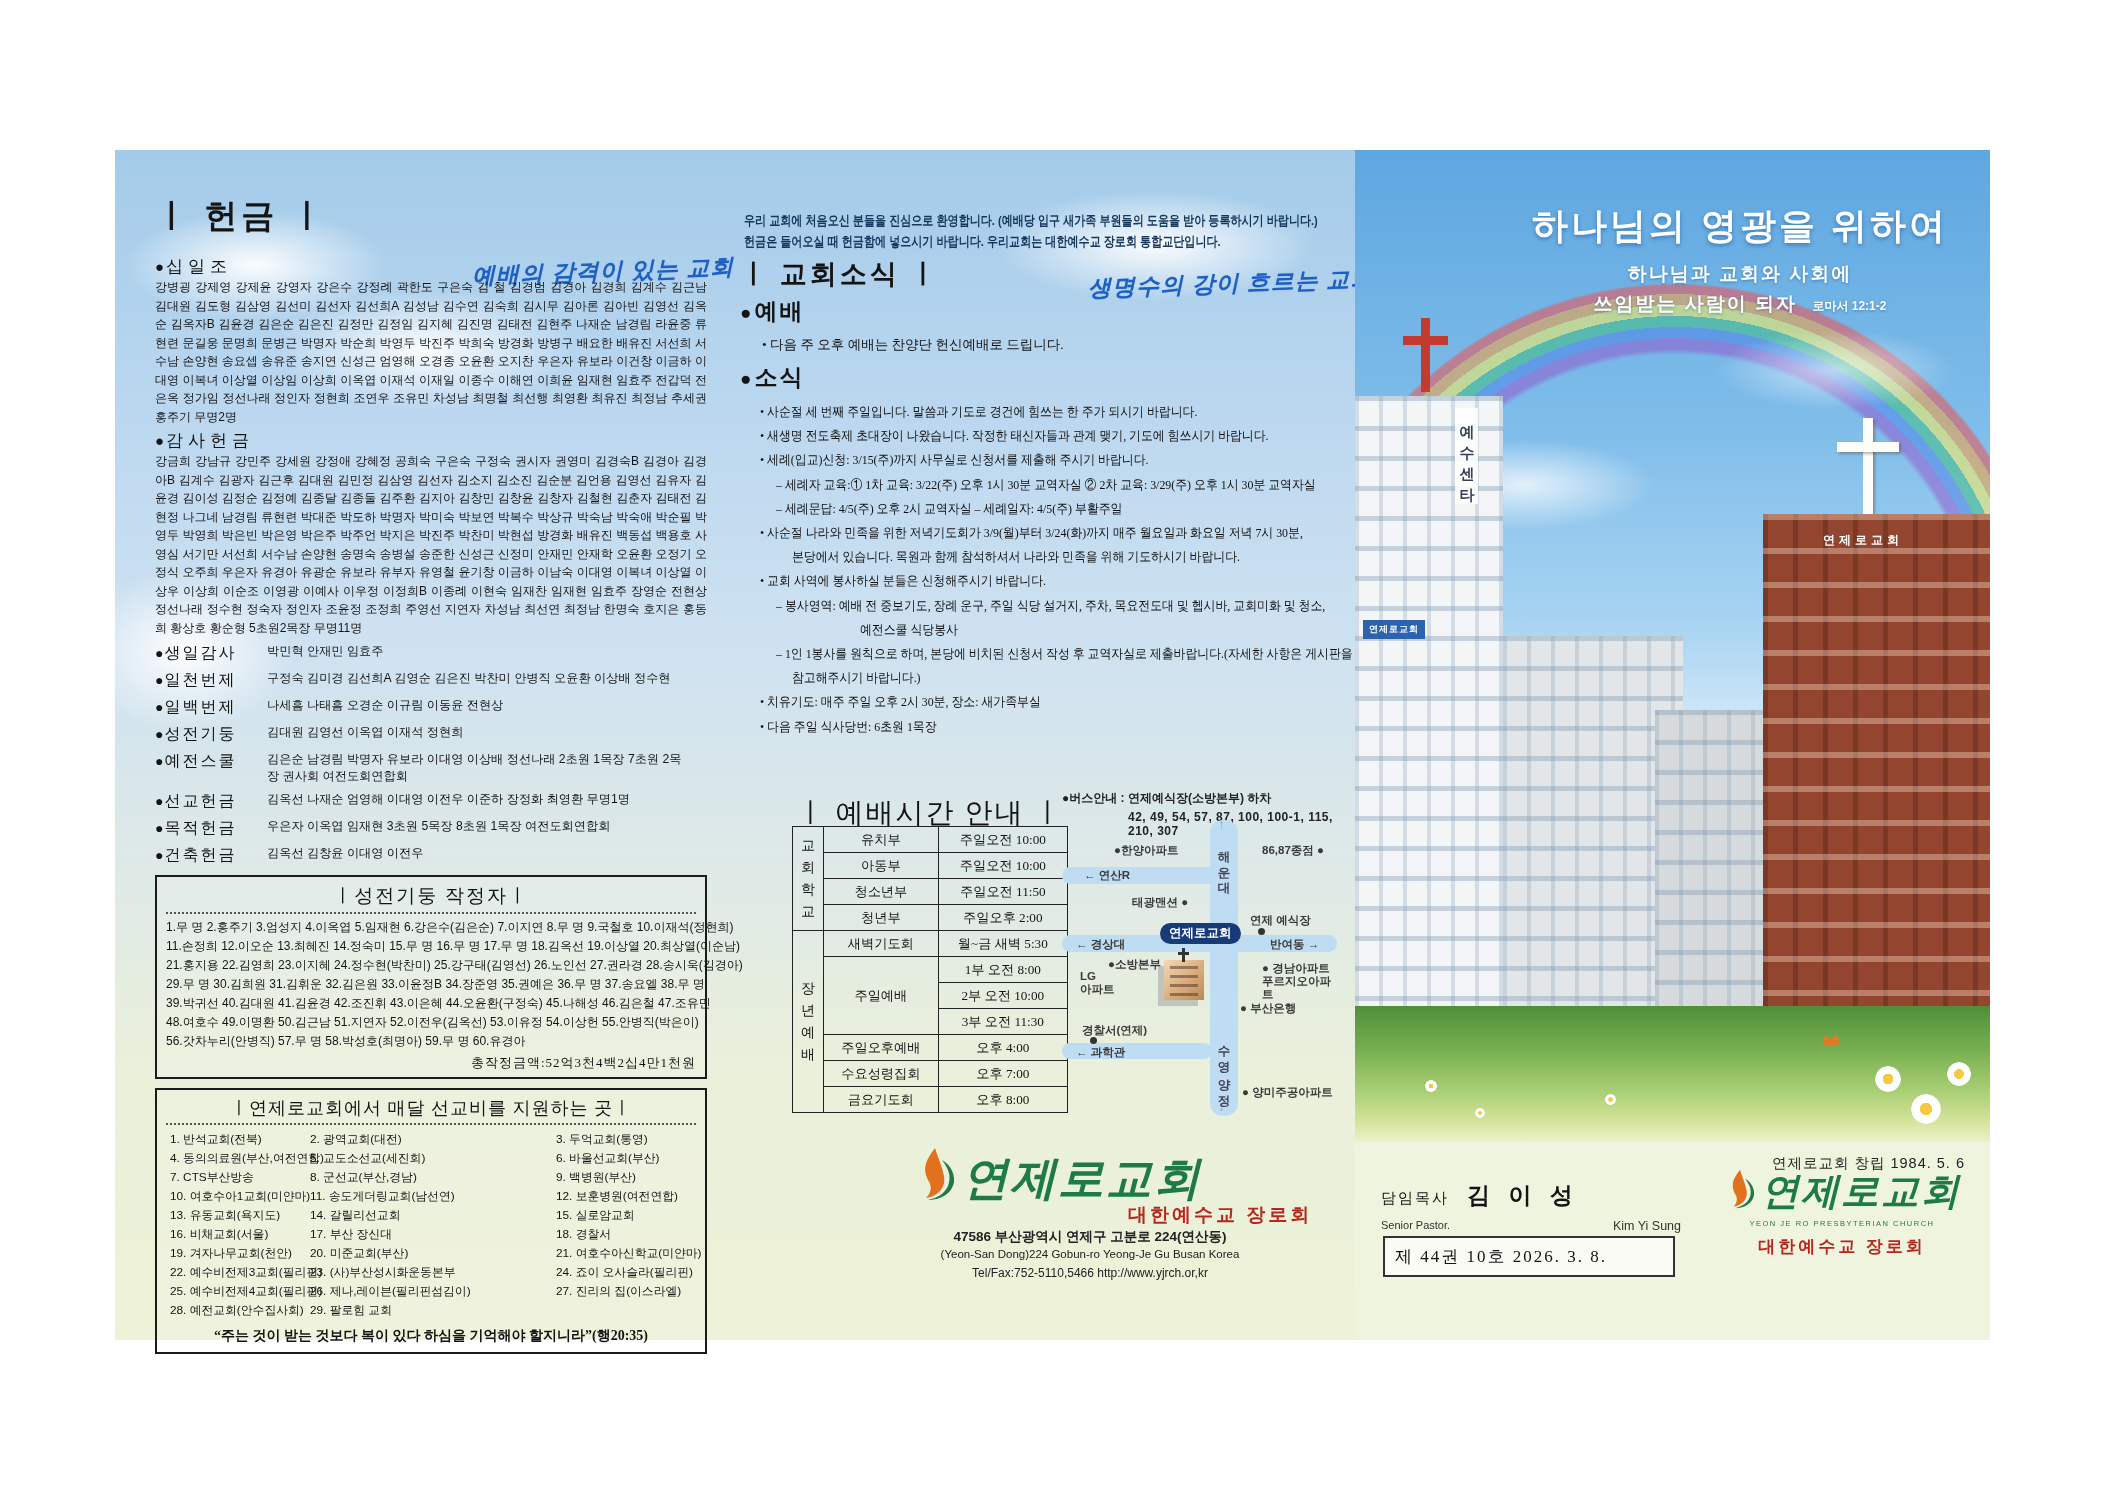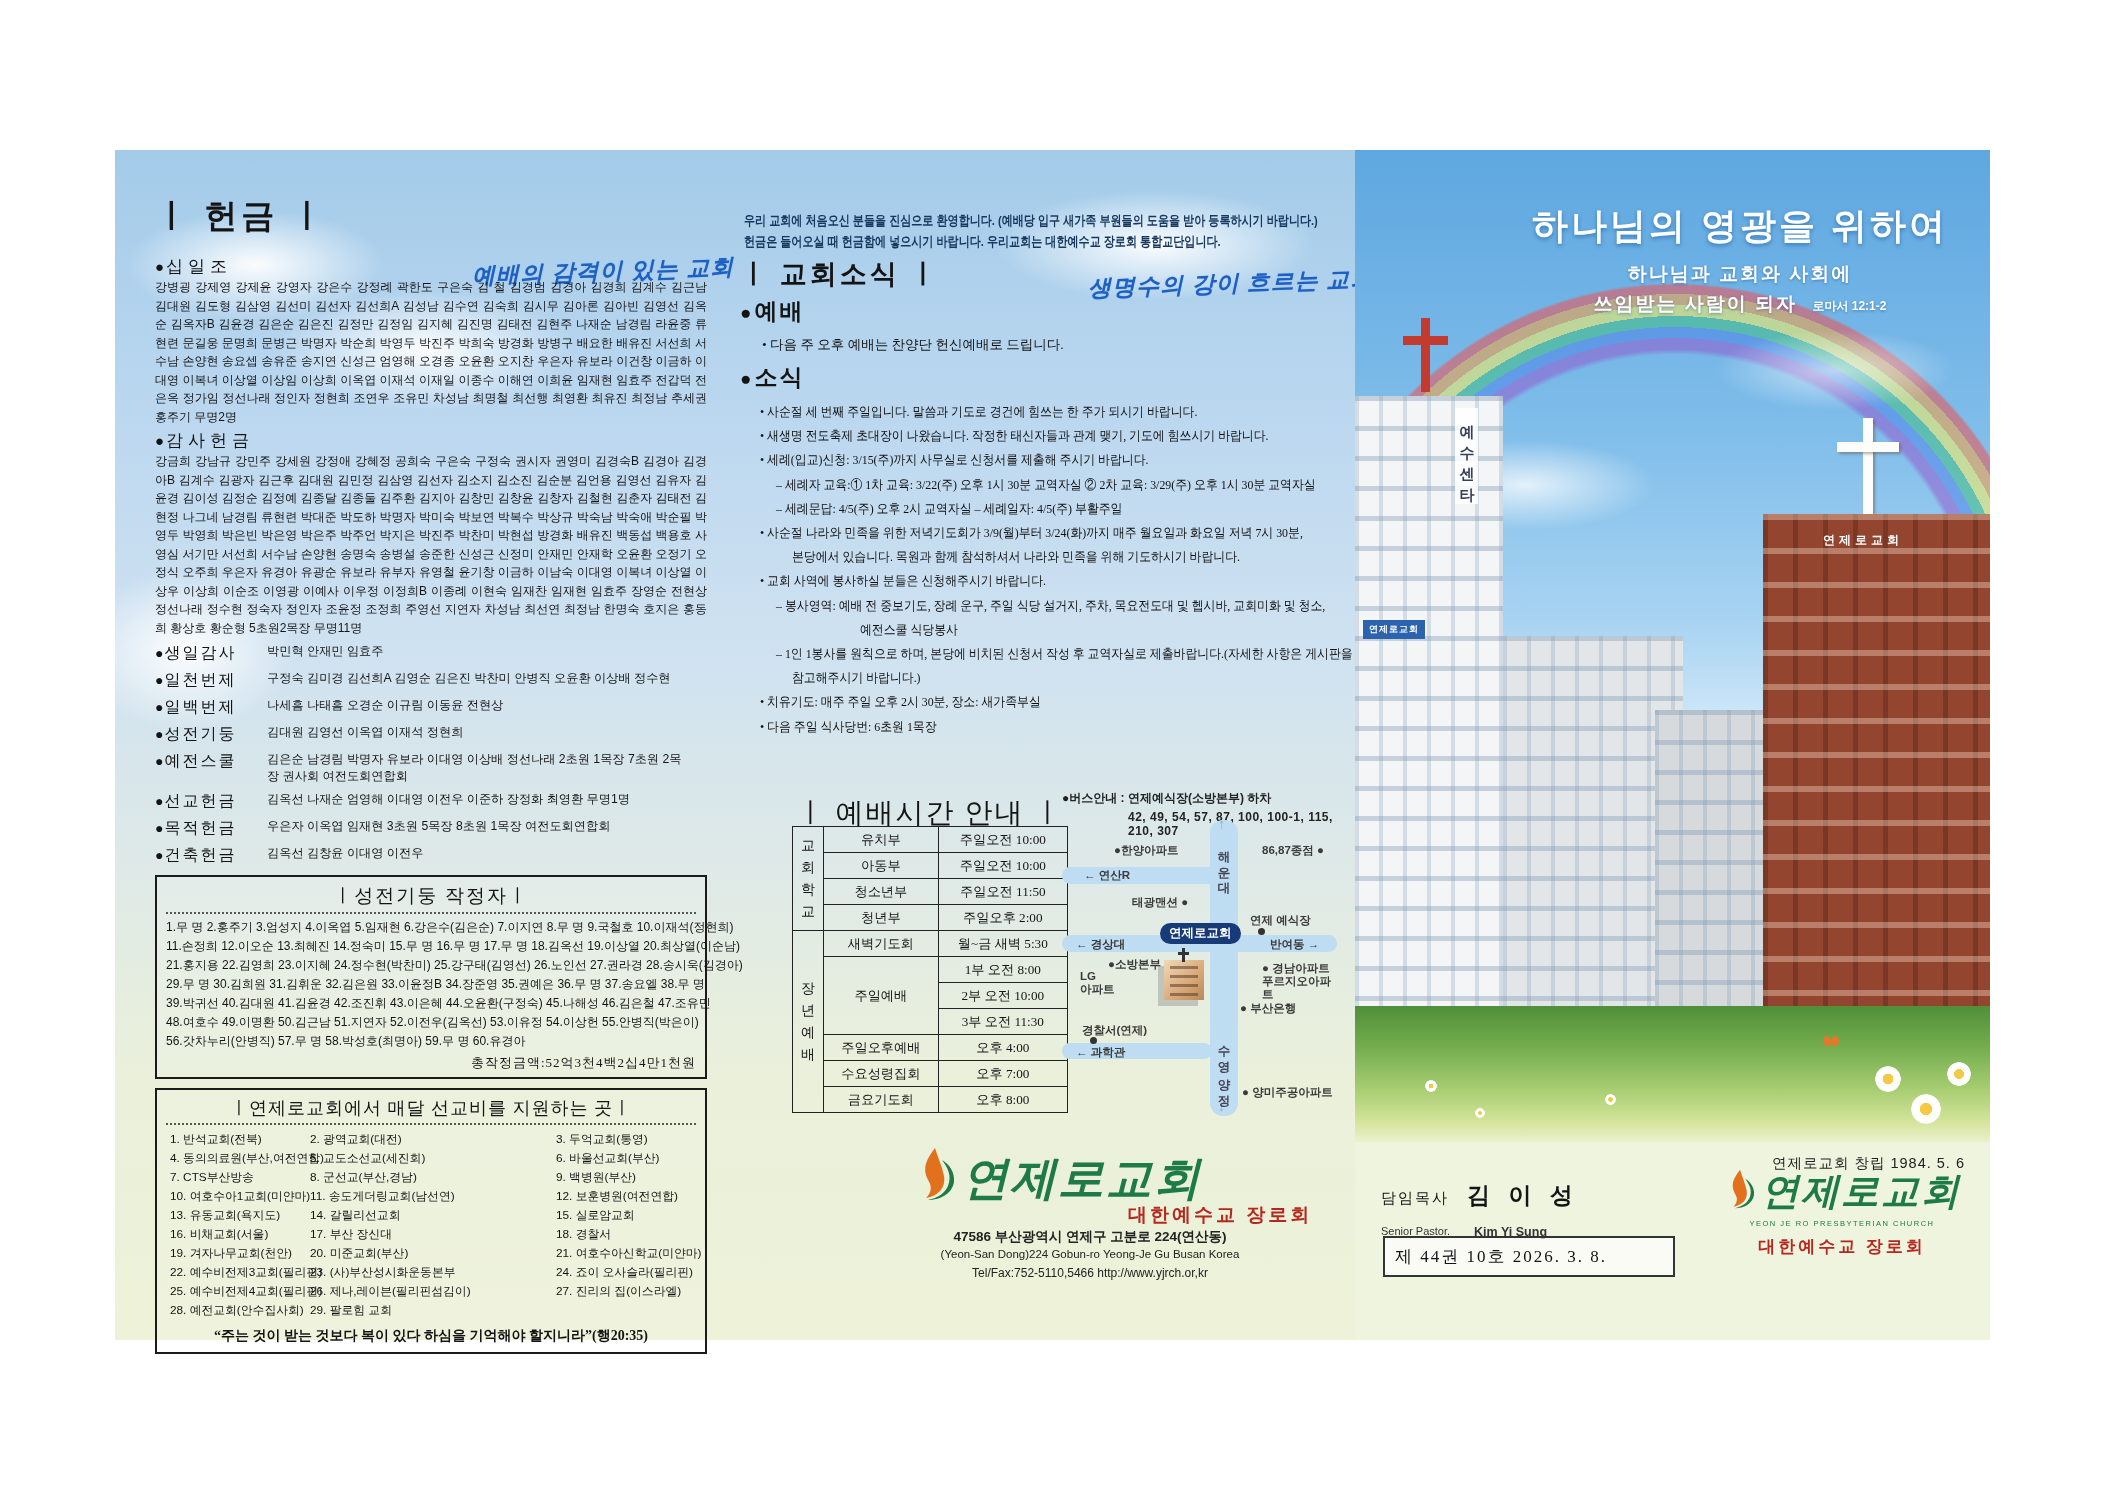--- a/index.html
+++ b/index.html
@@ -102,22 +102,22 @@
      background:radial-gradient(circle,#f6c944 0 28%,#ffffff 30% 68%,rgba(255,255,255,0) 72%);}
   .bfly{position:absolute;width:16px;height:10px;}
   .bfly span{position:absolute;width:8px;height:10px;border-radius:50% 50% 40% 40%;background:#e07a2a;}
   .bfly span:first-child{left:0;transform:rotate(-20deg);}
   .bfly span:last-child{right:0;transform:rotate(20deg);}
   .rcap{position:absolute;left:300px;top:1004px;width:310px;text-align:right;font-size:14.5px;color:#222;letter-spacing:1px;}
   .pastor{position:absolute;left:26px;top:1030px;width:300px;}
   .pRow{display:flex;align-items:baseline;gap:18px;}
   .pLbl{font-size:15px;letter-spacing:2px;}
   .pName{font-size:23px;font-weight:bold;letter-spacing:6px;}
-  .pEn{display:flex;gap:24px;font-size:11px;color:#333;margin-top:14px;}
-  .pEnName{font-weight:bold;font-size:12.5px;}
+  .pEn{display:flex;gap:24px;font-size:11px;color:#333;margin-top:8px;justify-content:space-between;}
+  .pEnName{font-weight:normal;font-size:12.5px;}
   .issue{position:absolute;left:28px;top:1086px;width:268px;border:2px solid #333;background:rgba(255,255,255,.65);
          padding:7px 10px;font-size:17px;letter-spacing:2px;}
   .rlogo{position:absolute;left:344px;top:1016px;width:286px;text-align:center;}
   .rlogoName{font-size:38px;}
   .rlogoEn{font-size:7.5px;color:#1e7a46;letter-spacing:1.5px;margin-top:2px;}
   .rlogoDen{font-size:17px;letter-spacing:3px;margin-top:7px;}
   .licon{display:inline-block;vertical-align:-6px;margin-right:4px;}
 </style>
 </head>
 <body>

